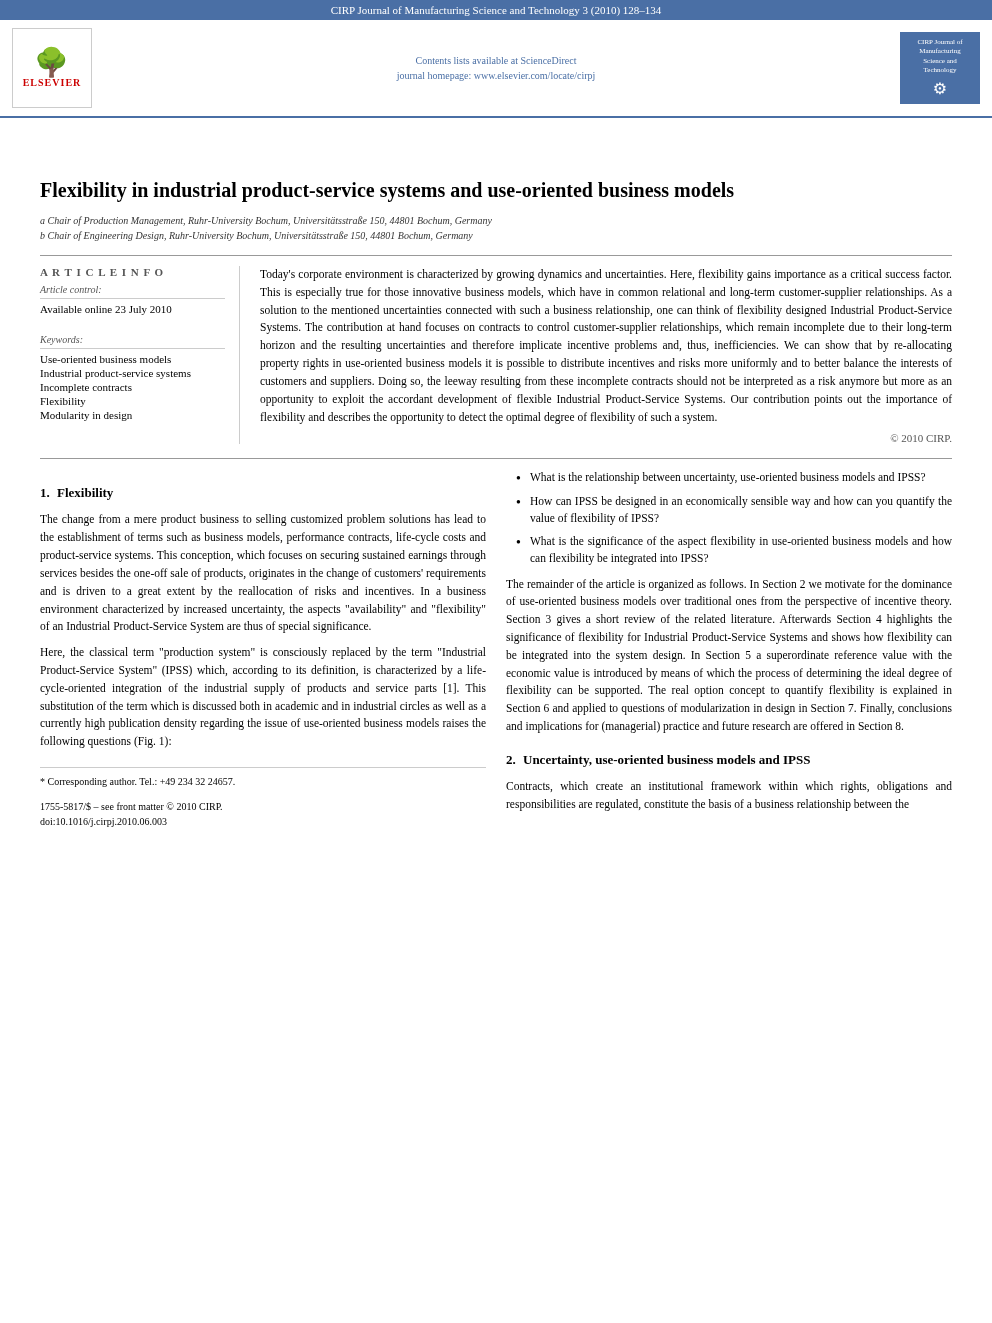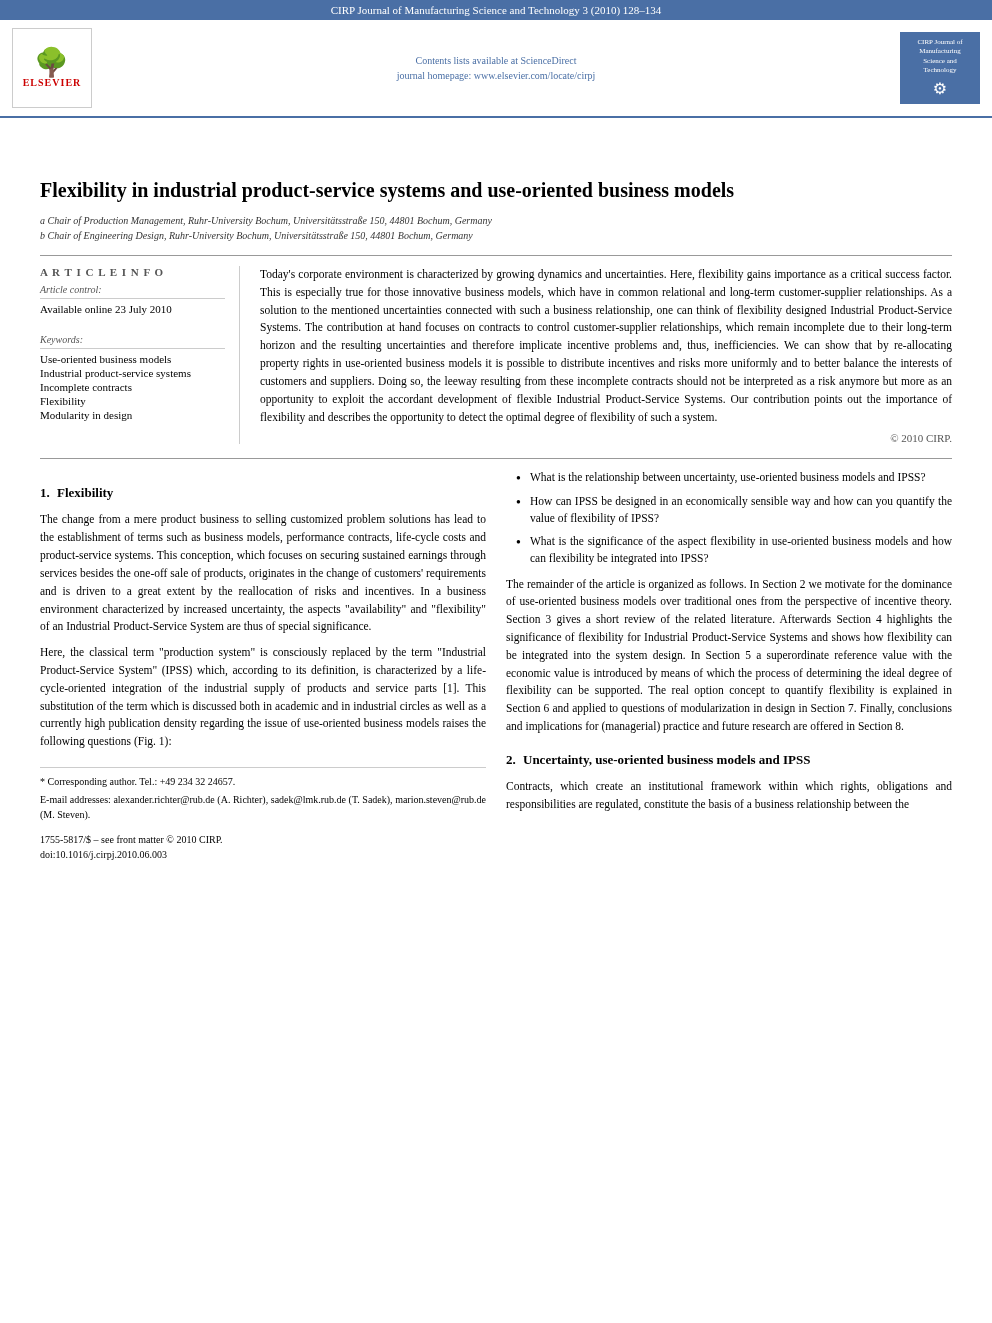--- a/index.html
+++ b/index.html
@@ -310,24 +310,20 @@
       <div class="section-heading">
         <span class="section-num">1.</span>
         <span>Flexibility</span>
       </div>
 
       <div class="body-text">The change from a mere product business to selling customized problem solutions has lead to the establishment of terms such as business models, performance contracts, life-cycle costs and product-service systems. This conception, which focuses on securing sustained earnings through services besides the one-off sale of products, originates in the change of customers' requirements and is driven to a great extent by the reallocation of risks and incentives. In a business environment characterized by increased uncertainty, the aspects "availability" and "flexibility" of an Industrial Product-Service System are thus of special significance.</div>
       <div class="body-text">Here, the classical term "production system" is consciously replaced by the term "Industrial Product-Service System" (IPSS) which, according to its definition, is characterized by a life-cycle-oriented integration of the industrial supply of products and service parts [1]. This substitution of the term which is discussed both in academic and in industrial circles as well as a currently high publication density regarding the issue of use-oriented business models raises the following questions (Fig. 1):</div>
 
       <div class="footnote-section">
         <div class="footnote-line">* Corresponding author. Tel.: +49 234 32 24657.</div>
-        <div class="footnote-line">
-          <span>E-mail addresses:</span>
-          <span>alexander.richter@rub.de (A. Richter), sadek@lmk.rub.de (T. Sadek), marion.steven@rub.de (M. Steven).</span>
-        </div>
         <div class="issn-line">1755-5817/$ – see front matter © 2010 CIRP.</div>
         <div class="doi-line">doi:10.1016/j.cirpj.2010.06.003</div>
       </div>
     </div>
 
     <div class="body-col">
 
       <ul class="bullet-list">
         <li>What is the relationship between uncertainty, use-oriented business models and IPSS?</li>
         <li>How can IPSS be designed in an economically sensible way and how can you quantify the value of flexibility of IPSS?</li>

